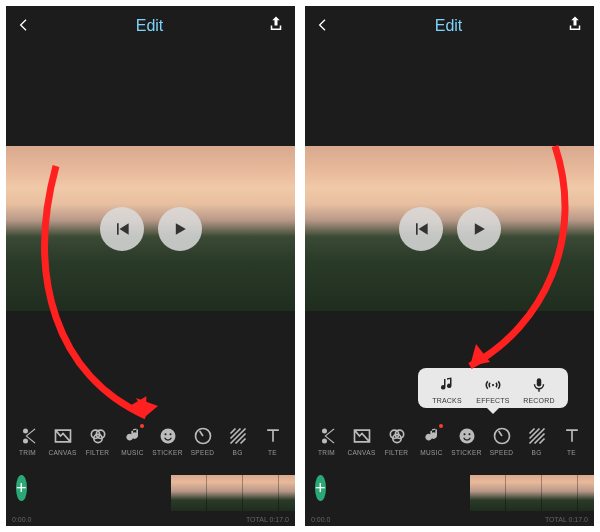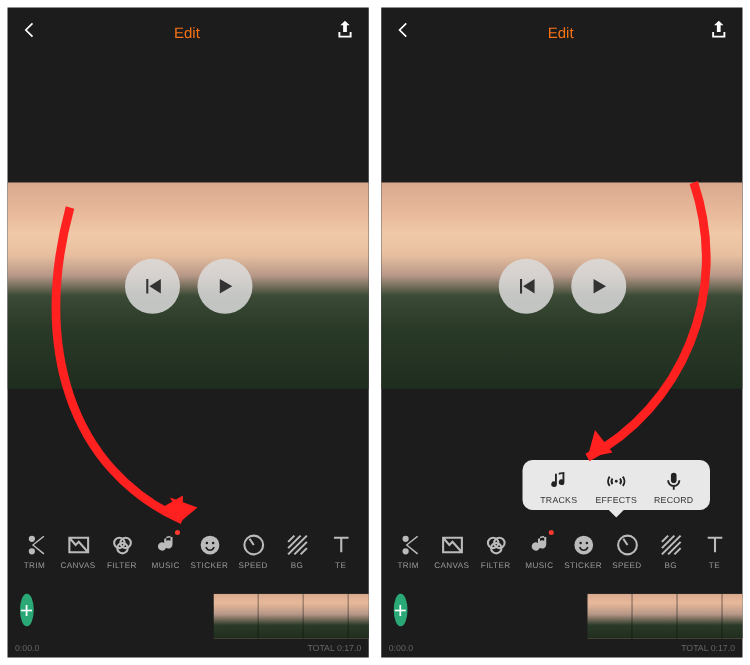--- a/index.html
+++ b/index.html
@@ -22,21 +22,21 @@
   }
   .header {
     height: 40px;
     display: flex;
     align-items: center;
     justify-content: space-between;
     padding: 0 10px;
     color: #fff;
   }
   .back-btn { font-size: 20px; color: #fff; }
-  .title { font-size: 12px; font-weight: 500; color: #f97316; }
+  .title { font-size: 16px; font-weight: 500; color: #7dd3fc; }
   .share-btn svg { width: 18px; height: 20px; }
   .preview-area {
     flex: 1;
     display: flex;
     align-items: center;
     justify-content: center;
     position: relative;
   }
   .video-frame {
     width: 100%;

